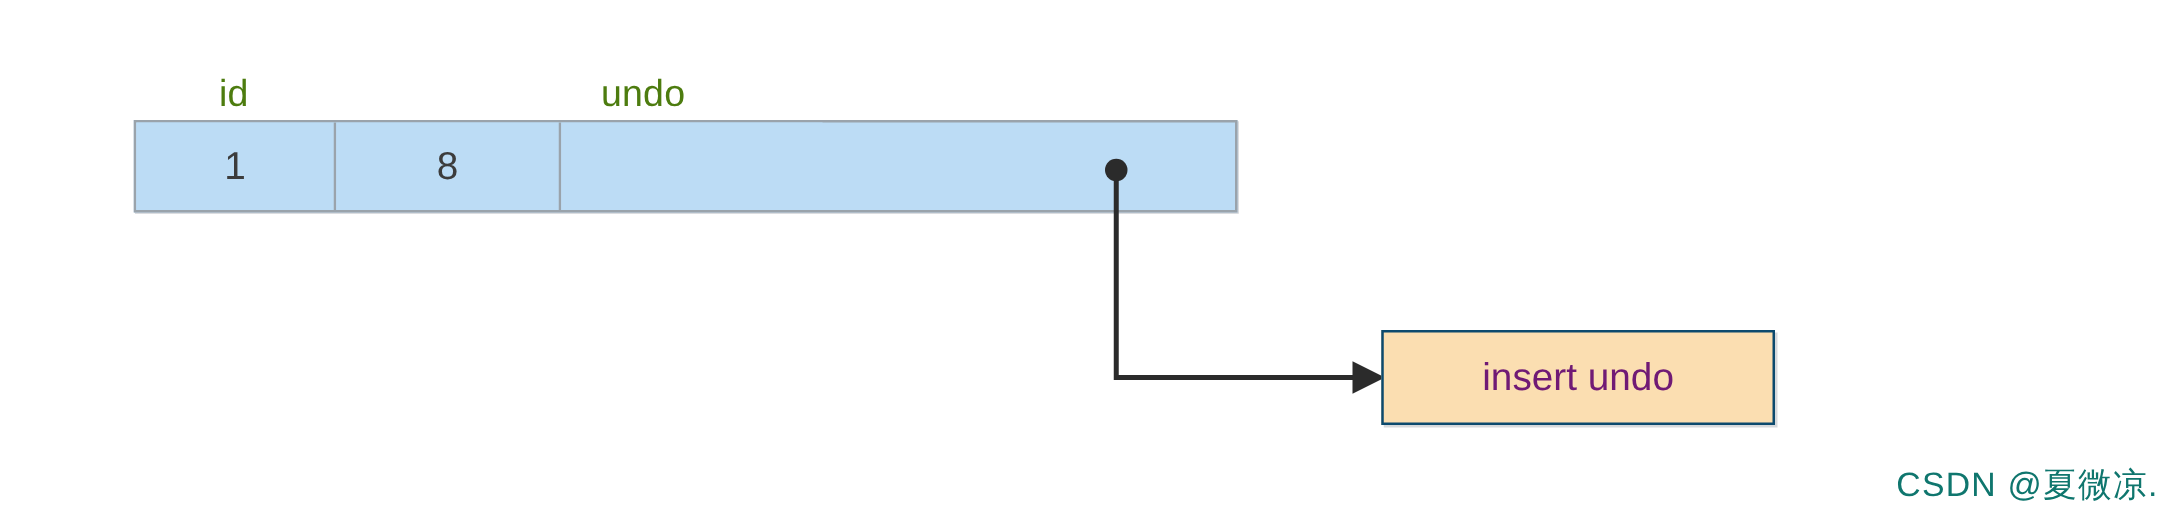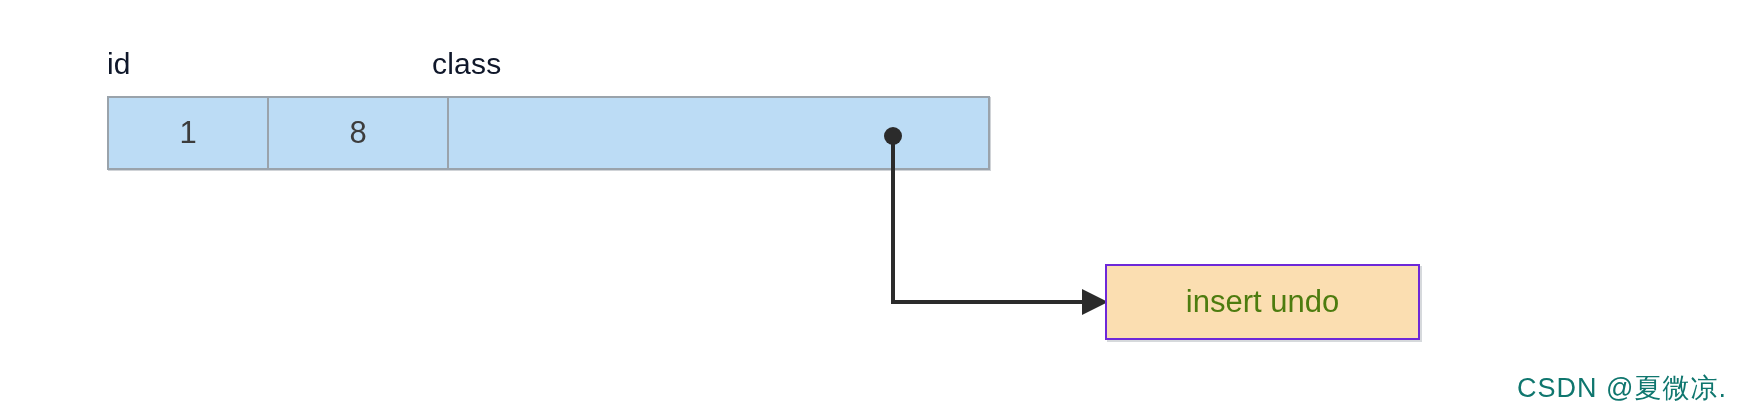--- a/index.html
+++ b/index.html
@@ -15,26 +15,26 @@
     position: relative;
     width: 1737px;
     height: 414px;
     background: #ffffff;
     overflow: hidden;
   }
 
   
   .col-header {
     position: absolute;
-    top: 46px;
+    top: 58px;
     height: 36px;
     line-height: 36px;
-    text-align: left;
+    text-align: center;
     font-size: 30px;
-    color: #0f172a;
+    color: #4d7c0f;
     white-space: nowrap;
     letter-spacing: 0.2px;
   }
 
   
   #record-row {
     position: absolute;
     left: 107px;
     top: 96px;
     width: 883px;
@@ -84,27 +84,27 @@
   }
 
   
   #undo-box {
     position: absolute;
     left: 1105px;
     top: 264px;
     width: 315px;
     height: 76px;
     background: #fbdeb1;
-    border: 2px solid #6d28d9;
+    border: 2px solid #0c4a6e;
     box-sizing: border-box;
     display: flex;
     align-items: center;
     justify-content: center;
     font-size: 31px;
-    color: #4d7c0f;
+    color: #701a75;
     box-shadow: 2px 2px 0 rgba(120,130,140,0.30);
     white-space: nowrap;
   }
 
   
   #watermark {
     position: absolute;
     right: 10px;
     bottom: 8px;
     font-size: 27px;
@@ -112,21 +112,21 @@
     white-space: nowrap;
     letter-spacing: 1px;
   }
 </style>
 </head>
 <body>
 
 <div id="canvas">
 
   <div class="col-header" style="left:107px; width:160px;">id</div>
-  <div class="col-header" style="left:432px; width:165px;">class</div>
+  <div class="col-header" style="left:432px; width:165px;">undo</div>
 
   <div id="record-row">
     <div class="cell" style="width:160px;">1</div>
     <div class="cell" style="width:180px;">8</div>
     <div class="cell" style="width:209px;"></div>
   </div>
 
   <div id="pointer-dot"></div>
 
   <svg id="connector" viewBox="0 0 300 210" width="300" height="210" xmlns="http://www.w3.org/2000/svg">

